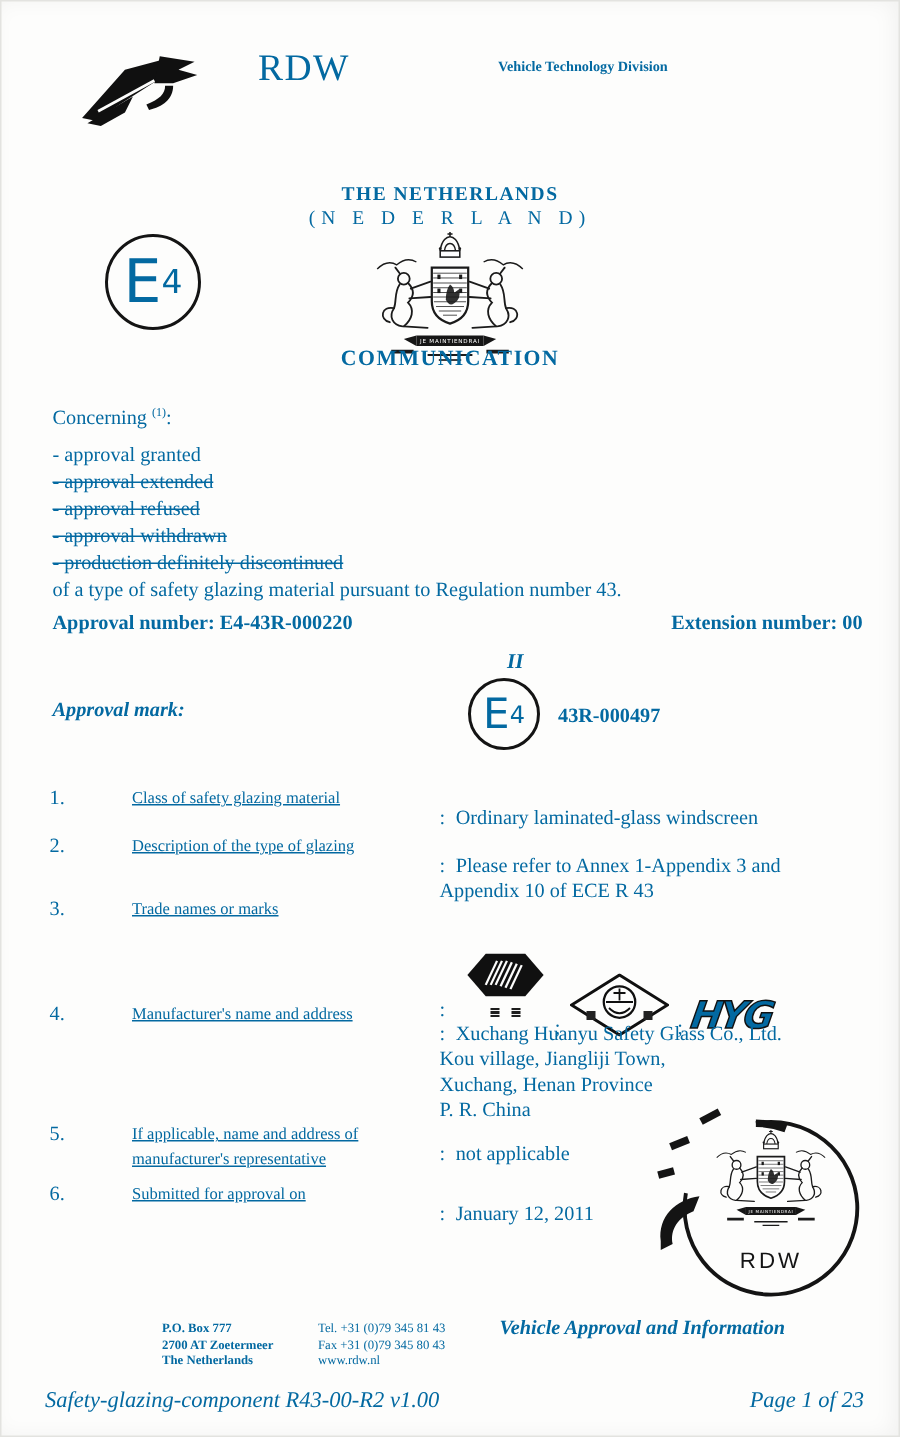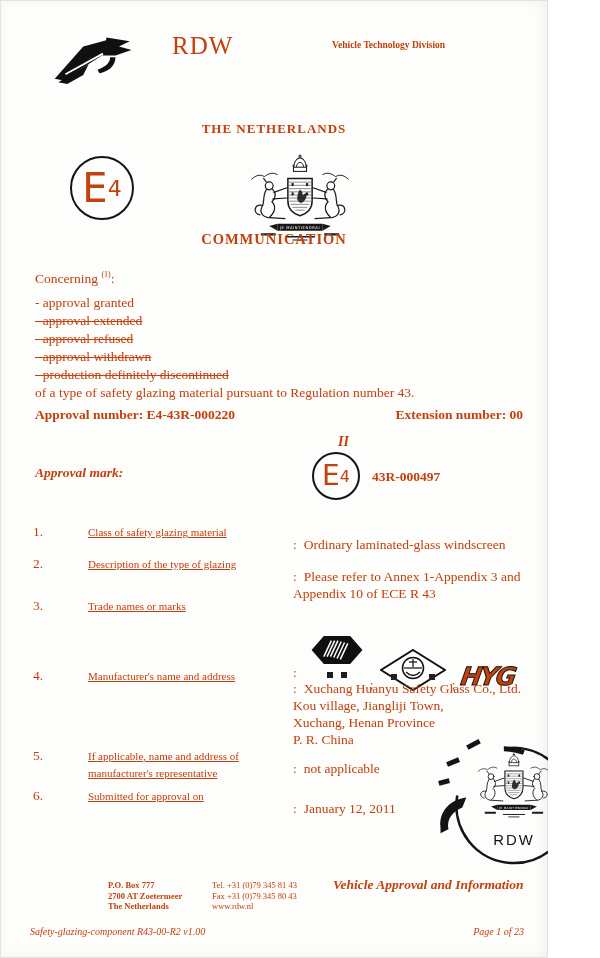--- a/index.html
+++ b/index.html
@@ -1,18 +1,18 @@
 <!DOCTYPE html>
 <html><head>
 <meta charset="utf-8">
 <style>
   html,body{margin:0;padding:0;}
   .page{
-    position:relative;width:548px;height:958px;background:#fdfdfc;
-    font-family:"Liberation Serif",serif;color:#c2410c;overflow:hidden;
+    position:relative;width:600px;height:958px;background:#fdfdfc;
+    font-family:"Liberation Serif",serif;color:#0369a1;overflow:hidden;
     box-shadow:inset 0 0 0 1px #e3e3e0, inset -4px 0 14px rgba(0,0,0,.05);
   }
   .abs{position:absolute;}
   .b{font-weight:bold;}
   .i{font-style:italic;}
   .center{left:0;right:0;text-align:center;}
   .struck{text-decoration:line-through;text-decoration-thickness:1px;}
   .sup{vertical-align:super;font-size:8px;}
   .txt{font-size:13.5px;line-height:18px;}
   .brand{font-size:25px;letter-spacing:1px;}
@@ -30,21 +30,21 @@
   .item-no{position:absolute;left:33px;font-size:13.5px;}
   .item-label{position:absolute;left:88px;width:205px;font-size:11px;line-height:17px;white-space:pre-line;text-decoration:underline;}
   .item-val{position:absolute;left:293px;width:292px;font-size:13.5px;line-height:17px;white-space:pre-line;margin-top:12px;}
   .colon{display:inline-block;margin-right:7px;}
   .val-flex{display:flex;align-items:flex-end;gap:6px;}
   .logo-hyg{font-family:"DejaVu Sans",sans-serif;font-weight:900;font-style:italic;font-size:25px;letter-spacing:-2px;transform:skewX(-9deg);line-height:1;-webkit-text-stroke:1px #111;}
   .blob-row{display:flex;gap:8px;justify-content:center;margin-top:2px;}
   .blob{width:6px;height:6px;background:repeating-linear-gradient(0deg,#1d1d1d 0 1.6px,#f2f2f2 1.6px 2.2px);}
   .footer-small{font-size:8.5px;line-height:10.5px;margin-left:24px;}
   .tagline{font-size:13.5px;}
-  .pagemeta{font-size:10px;}
+  .pagemeta{font-size:15px;}
 </style>
 </head>
 <body>
 
 <div class="page">
 
   <svg width="0" height="0" style="position:absolute" aria-hidden="true">
     <defs>
       <g id="lionL" fill="none" stroke="#1b1b1b" stroke-width="1.3" stroke-linecap="round">
         <circle cx="27" cy="37" r="4.2"></circle>
@@ -106,20 +106,21 @@
     <path d="M2,50 L34,14 L64,6 L58,22 L30,40 L12,52 Z" fill="#101010"></path>
     <path d="M6,54 L40,34 L34,46 L16,56 Z" fill="#101010"></path>
     <path d="M60,4 L86,8 L74,14 L88,18 L70,24 L56,24 Z" fill="#101010"></path>
     <path d="M70,26 C70,36 62,42 52,44 L50,40 C60,36 64,32 64,26 Z" fill="#101010"></path>
     <path d="M14,45 L56,22" stroke="#fdfdfc" stroke-width="2"></path>
   </svg>
   <div class="abs brand" style="left:172px;top:32px">RDW</div>
   <div class="abs division" style="left:332px;top:40px">Vehicle Technology Division</div>
 
   <div class="abs center country" style="top:121px">THE NETHERLANDS</div>
+  <div class="abs center country-native" style="top:136px">(N E D E R L A N D)</div>
 
   <div class="abs e-circle e-big" style="left:70px;top:156px">
     <span class="E">E</span>
       <span class="N">4</span>
   </div>
 
   <svg class="abs" style="left:244px;top:150px" width="112" height="96" viewBox="0 0 120 100">
     <use href="#coa"></use>
   </svg>
 

